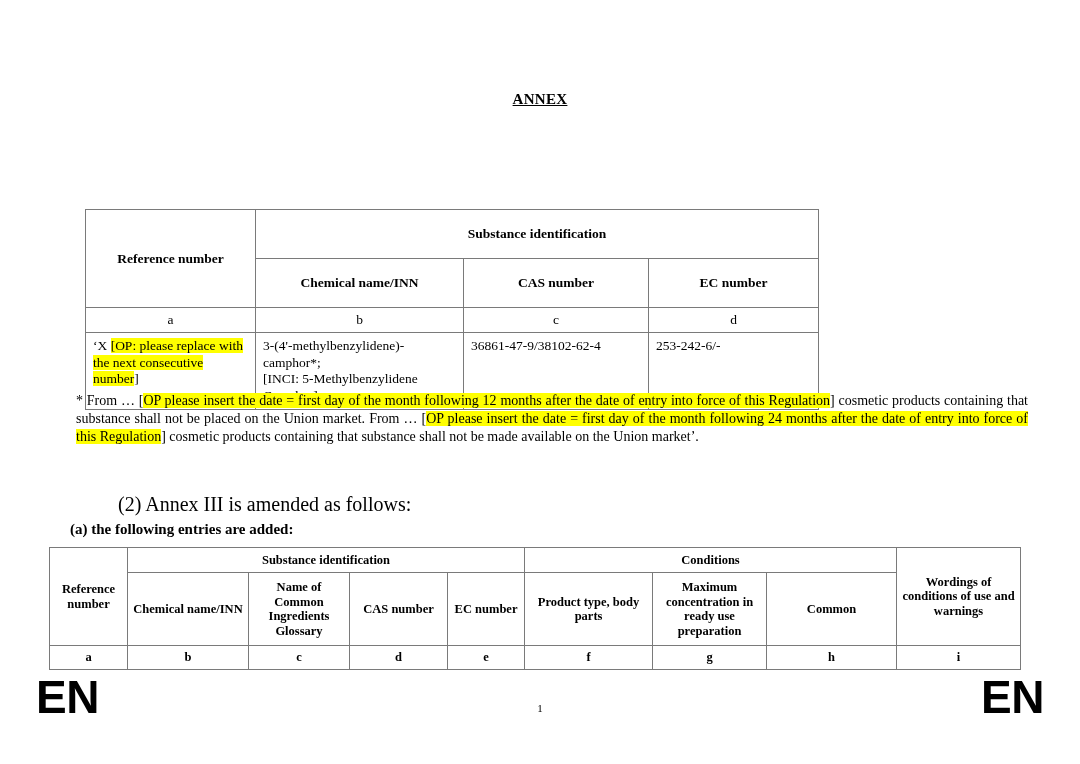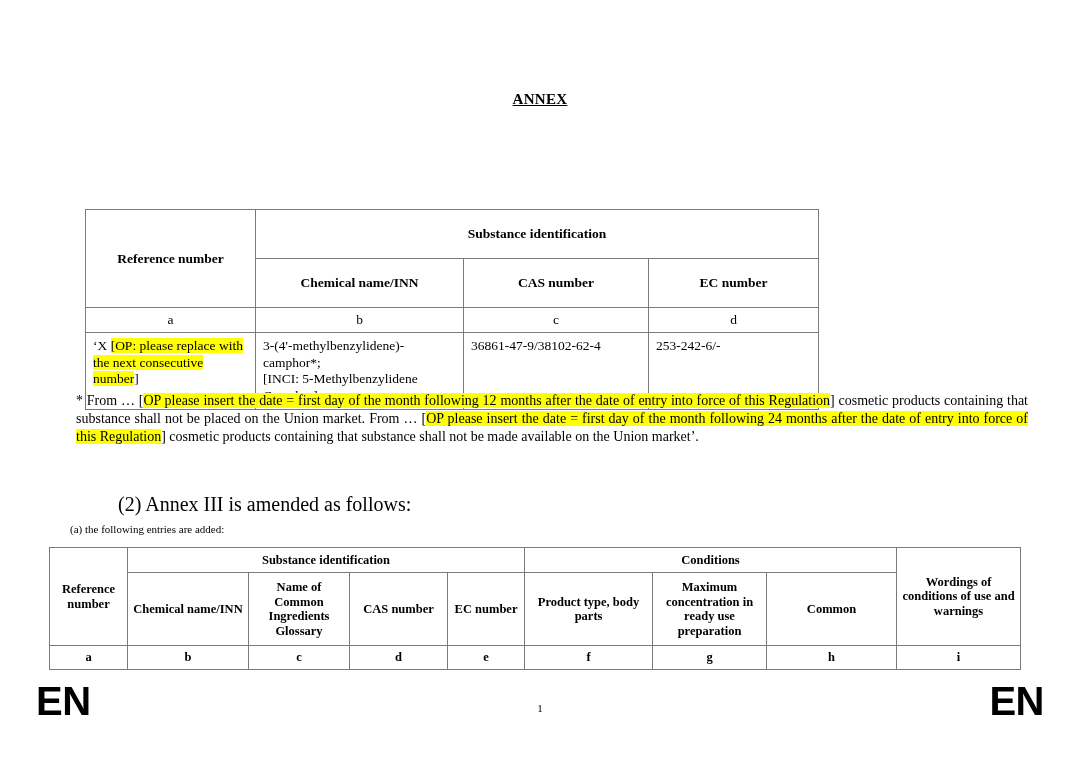--- a/index.html
+++ b/index.html
@@ -114,22 +114,23 @@
     top: 496px;
     left: 70px;
     font-size: 20px;
     line-height: 17px;
     margin-left: 48px;
   }
   #item-2a {
     position: absolute;
     top: 521px;
     left: 70px;
-    font-size: 11px;
-    line-height: 17px;
+    font-size: 15px;
+    line-height: 17px;
+    font-weight: bold;
   }
 
   
   #annex3-table {
     position: absolute;
     top: 547px;
     left: 49px;
     width: 971px;
     border-collapse: collapse;
     table-layout: fixed;
@@ -153,21 +154,21 @@
   #annex3-table .letter {
     height: 17px;
     font-size: 12.5px;
   }
 
   
   .footer-en {
     position: absolute;
     bottom: 40px;
     font-family: "Liberation Sans", "DejaVu Sans", sans-serif;
-    font-size: 40px;
+    font-size: 46px;
     font-weight: bold;
     letter-spacing: -0.5px;
     text-align: center;
   }
   #footer-en-left  { left: 36px; }
   #footer-en-right { right: 36px; }
 
   #footer-page-number {
     position: absolute;
     bottom: 50px;

